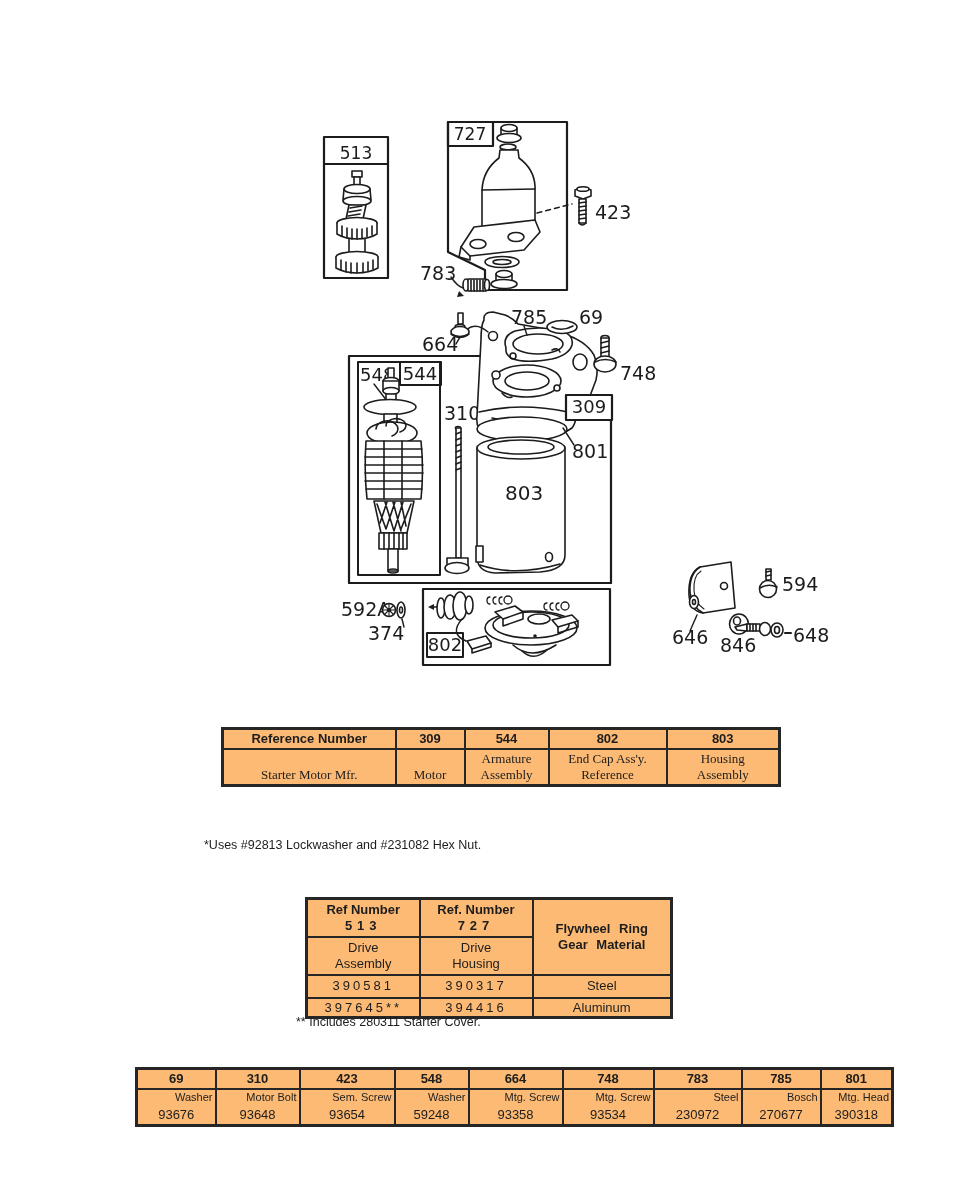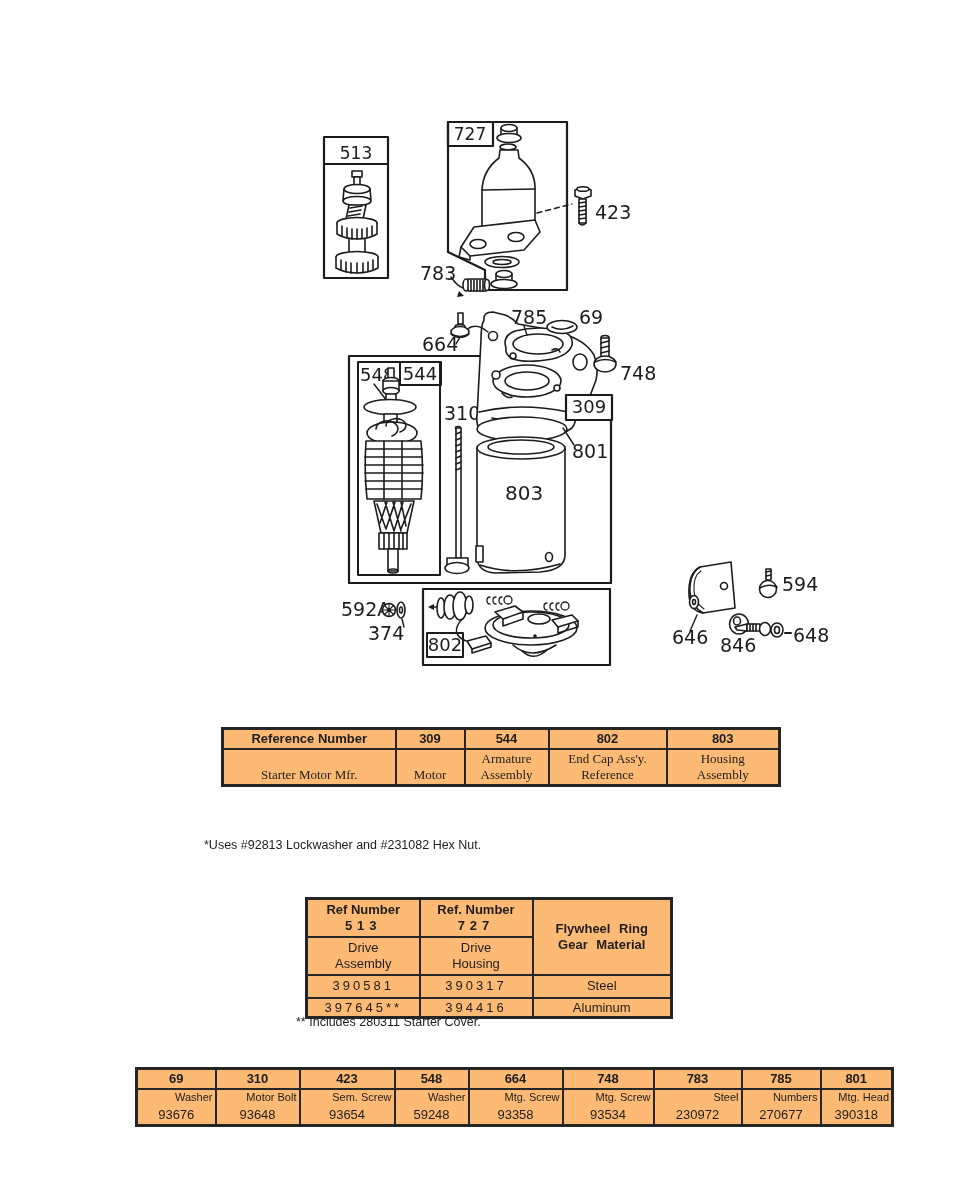--- a/index.html
+++ b/index.html
@@ -411,21 +411,21 @@
           </td>
     <td>
             <div class="t3-name">Mtg. Screw</div>
             <div class="t3-part">93534</div>
           </td>
     <td>
             <div class="t3-name">Steel</div>
             <div class="t3-part">230972</div>
           </td>
     <td>
-            <div class="t3-name">Numbers</div>
+            <div class="t3-name">Bosch</div>
             <div class="t3-part">270677</div>
           </td>
     <td>
             <div class="t3-name">Mtg. Head</div>
             <div class="t3-part">390318</div>
           </td>
   </tr>
   </tbody>
 </table>
 

